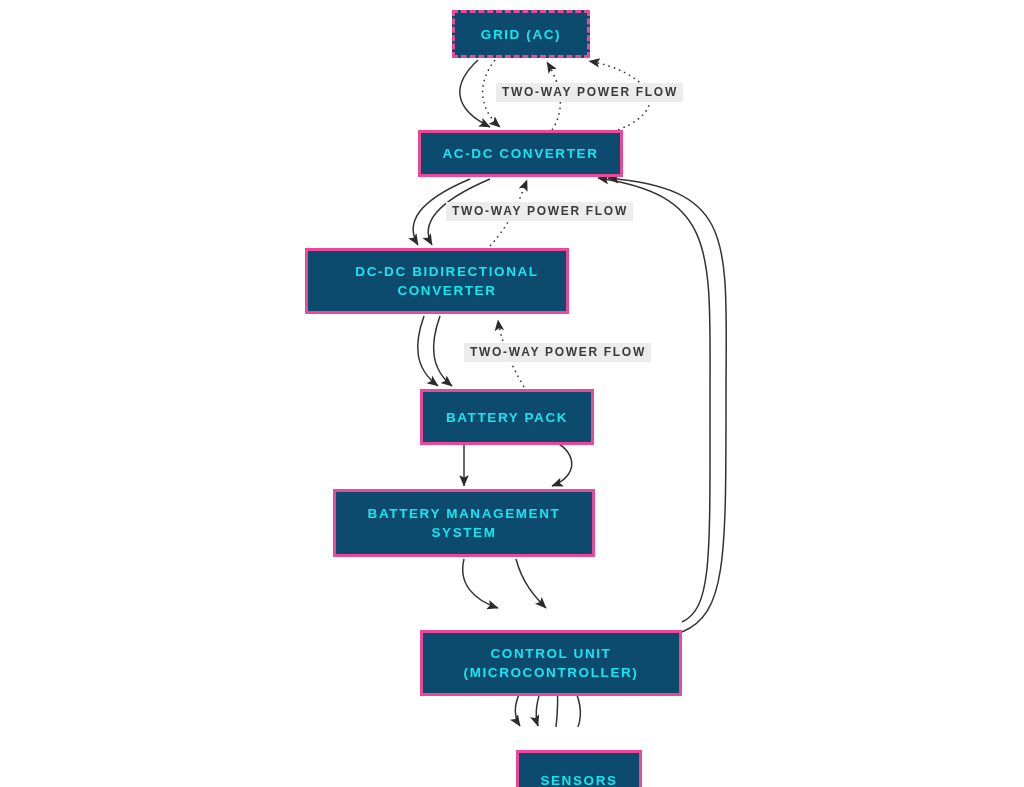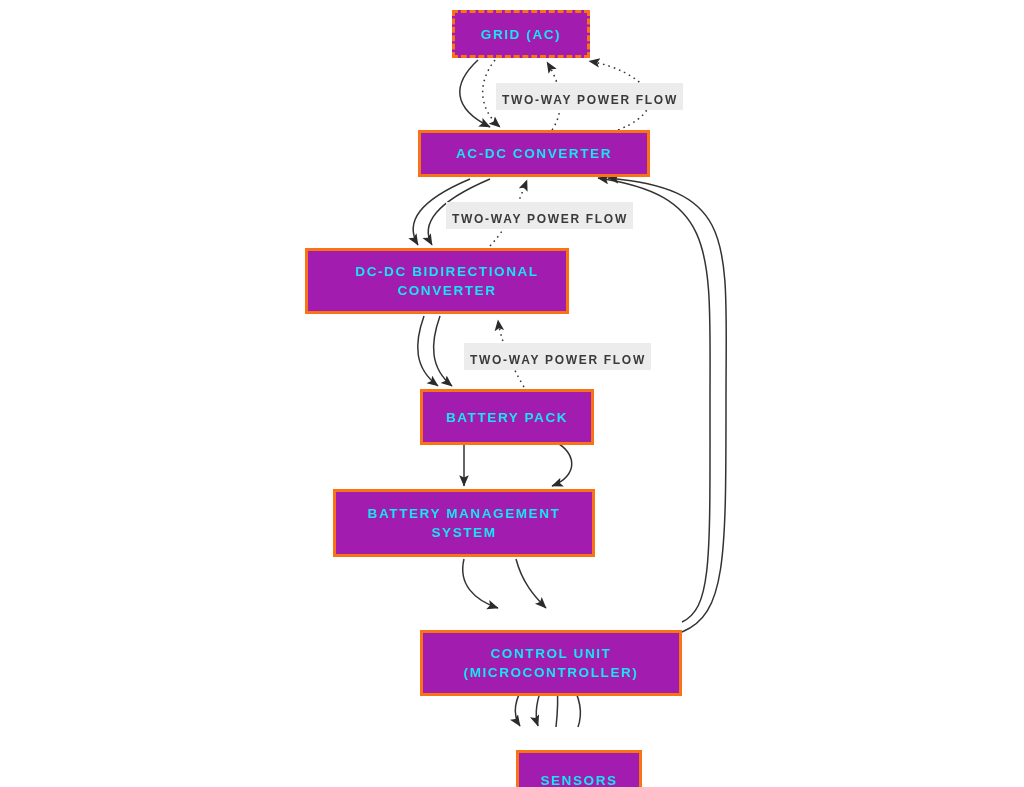--- a/index.html
+++ b/index.html
@@ -17,22 +17,22 @@
     background: #ffffff;
   }
   #edges {
     position: absolute;
     left: 0; top: 0;
     width: 1024px; height: 787px;
     pointer-events: none;
   }
   .node {
     position: absolute;
-    background: #a21caf;
-    border: 3px solid #f97316;
+    background: #0c4a6e;
+    border: 3px solid #ec4899;
     display: flex;
     align-items: center;
     justify-content: center;
     text-align: center;
     z-index: 5;
   }
   .node.dashed { border-style: dashed; }
   .node-label {
     color: #19e5f0;
     font-size: 13.5px;
@@ -43,21 +43,21 @@
     white-space: pre-line;
     padding: 0 6px;
   }
   .edge-label {
     position: absolute;
     background: #ececec;
     color: #3a3a3a;
     font-size: 12px;
     font-weight: bold;
     letter-spacing: 1.7px;
-    padding: 10px 5px 3px 6px;
+    padding: 2px 5px 3px 6px;
     white-space: nowrap;
     z-index: 6;
     text-transform: uppercase;
     line-height: 14px;
   }
 </style>
 </head>
 <body>
 
 <div id="canvas">
@@ -102,21 +102,21 @@
       <path d="M 545,679 C 536,700 534,714 538,726"></path>
       <path d="M 556,727 C 558,710 558,694 557,681"></path>
       <path d="M 578,727 C 584,710 578,694 570,681"></path>
     </g>
   </svg>
 
   <div class="node dashed" style="left:452px; top:10px; width:138px; height:48px;">
     <span class="node-label">Grid (AC)</span>
   </div>
 
-  <div class="node" style="left:418px; top:130px; width:232px; height:47px;text-align:center;">
+  <div class="node" style="left:418px; top:130px; width:205px; height:47px;text-align:center;">
     <span class="node-label">AC-DC Converter</span>
   </div>
 
   <div class="node" style="left:305px; top:248px; width:264px; height:66px;padding-left:20px;">
     <span class="node-label">DC-DC Bidirectional
 Converter</span>
   </div>
 
   <div class="node" style="left:376px; top:389px; width:174px; height:56px;margin-left:44px;">
     <span class="node-label">Battery Pack</span>

